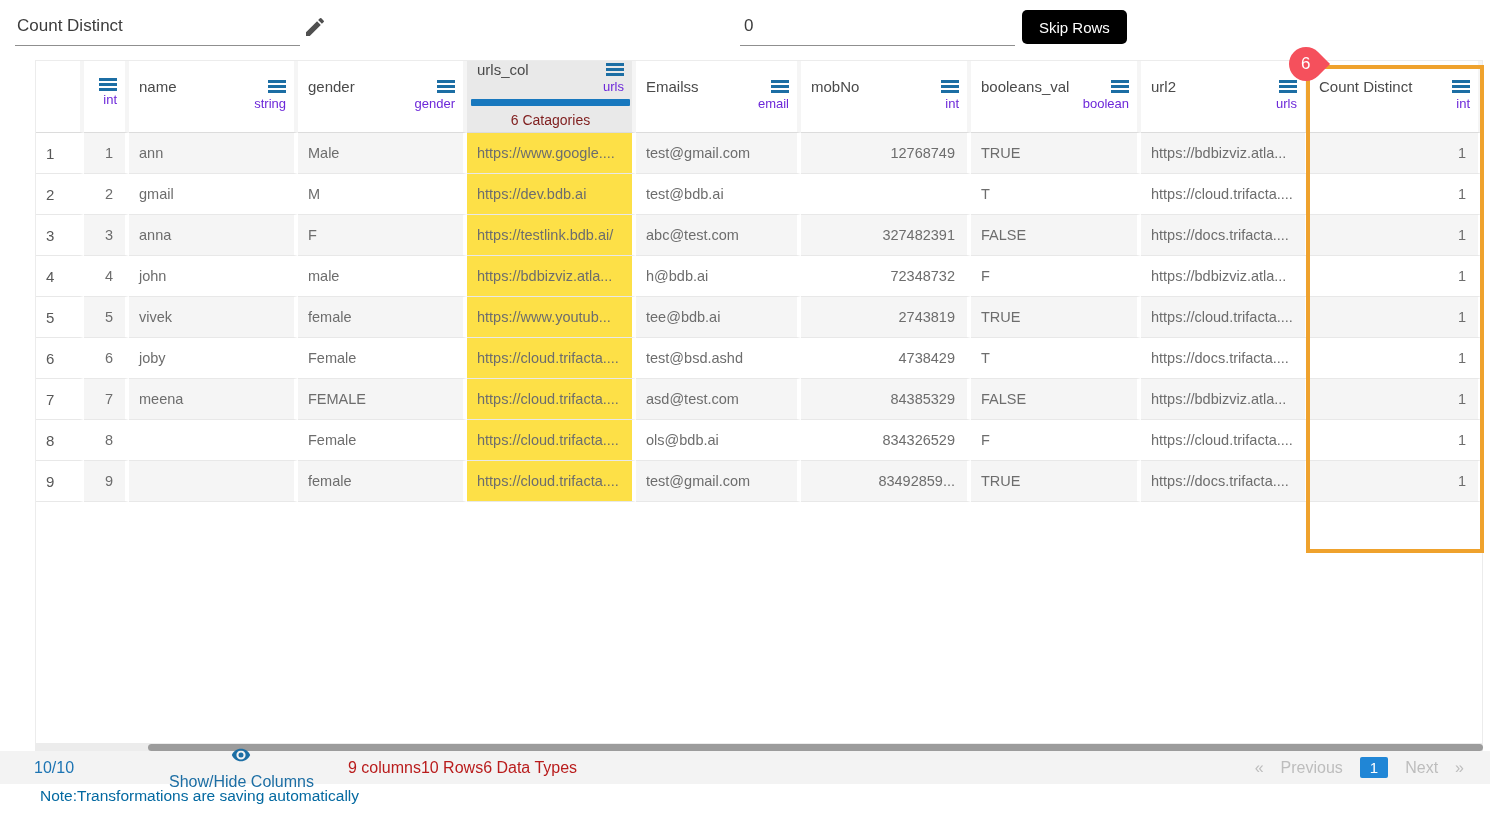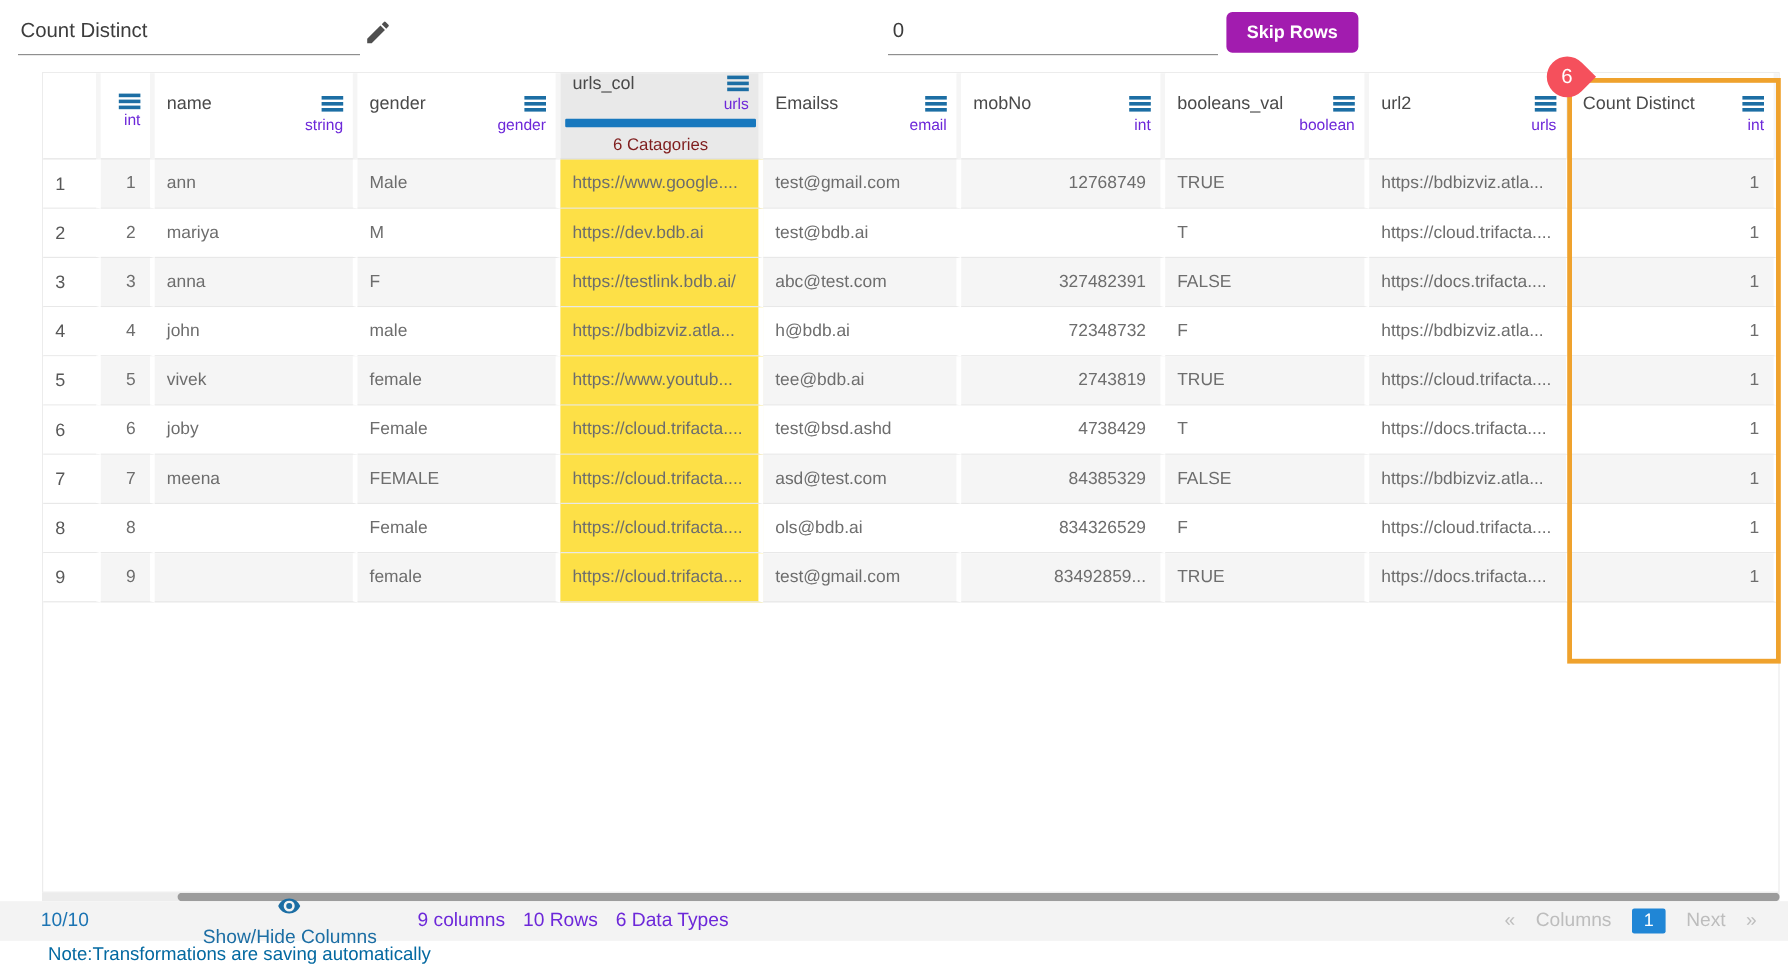--- a/index.html
+++ b/index.html
@@ -20,22 +20,22 @@
   .pencil-btn { position:absolute; left:300px; top:13px; width:30px; height:30px;
     border:none; background:transparent; cursor:pointer; padding:0; }
   .skip-input {
     position:absolute; left:740px; top:10px; width:275px;
     border:none; outline:none; border-bottom:1px solid #8f8f8f;
     font-family:"Liberation Sans",sans-serif; font-size:17px; color:#3c3c3c;
     padding:6px 4px 9px; background:transparent;
   }
   .skip-btn {
     position:absolute; left:1022px; top:10px; height:34px; padding:0 17px;
-    background:#a21caf; color:#fff; border:none; border-radius:5px;
-    font-family:"Liberation Sans",sans-serif; font-size:15px; font-weight:700; cursor:pointer;
+    background:#000000; color:#fff; border:none; border-radius:5px;
+    font-family:"Liberation Sans",sans-serif; font-size:15px; font-weight:400; cursor:pointer;
   }
 
   
   .table-wrap {
     position:relative; margin-left:35px; width:1448px; height:684px;
     border:1px solid #ececec; background:#fff;
   }
   table { border-collapse:separate; border-spacing:0; table-layout:fixed; width:1446px; }
   th, td { overflow:hidden; white-space:nowrap; }
   .hcell {
@@ -80,21 +80,21 @@
   .hscroll { margin-left:35px; width:1448px; height:7px; background:#ececec; }
   .hscroll-thumb { margin-left:113px; width:1335px; height:7px; background:#9c9c9c; border-radius:4px; }
 
   
   .footer {
     height:33px; background:#f3f3f3; display:flex; align-items:center;
     padding-left:34px; position:relative; font-size:16px;
   }
   .f-range { color:#1c74b3; width:55px; }
   .f-showhide { display:flex; align-items:center; gap:8px; margin-left:80px; color:#1c6ea4; cursor:pointer;flex-direction:column; }
-  .f-counts { display:flex; gap:15px; margin-left:34px; color:#6d28d9; }
+  .f-counts { display:flex; margin-left:34px; color:#b91c1c; }
   .pagination { position:absolute; right:26px; display:flex; align-items:center; gap:17px; color:#bdbdbd; }
   .page-active { background:#2086d6; color:#fff; padding:2px 10px; border-radius:2px; font-size:15px; }
   .pag-item { cursor:default; }
   .note-line { padding:3px 0 0 40px; color:#0369a1; font-size:15.5px; }
 </style>
 </head>
 <body>
 
 <div class="toolbar">
   <input class="name-input" type="text" value="Count Distinct" style="">
@@ -190,21 +190,21 @@
           <td class="urls">https://www.google....</td>
           <td class="">test@gmail.com</td>
           <td class="ar ">12768749</td>
           <td class="">TRUE</td>
           <td class="">https://bdbizviz.atla...</td>
           <td class="ar ">1</td>
         </tr>
         <tr class="even">
           <td class="rownum">2</td>
           <td class="ar ">2</td>
-          <td class="">mariya</td>
+          <td class="">gmail</td>
           <td class="">M</td>
           <td class="urls">https://dev.bdb.ai</td>
           <td class="">test@bdb.ai</td>
           <td class="ar "></td>
           <td class="">T</td>
           <td class="">https://cloud.trifacta....</td>
           <td class="ar ">1</td>
         </tr>
         <tr class="odd">
           <td class="rownum">3</td>
@@ -312,19 +312,19 @@
     </span>
     <span>Show/Hide Columns</span>
   </span>
   <span class="f-counts">
     <span>9 columns</span>
     <span>10 Rows</span>
     <span>6 Data Types</span>
   </span>
   <span class="pagination">
     <span class="pag-item">«</span>
-    <span class="pag-item">Columns</span>
+    <span class="pag-item">Previous</span>
     <span class="page-active">1</span>
     <span class="pag-item">Next</span>
     <span class="pag-item">»</span>
   </span>
 </div>
 <div class="note-line">Note:Transformations are saving automatically</div>
 
 </body></html>

